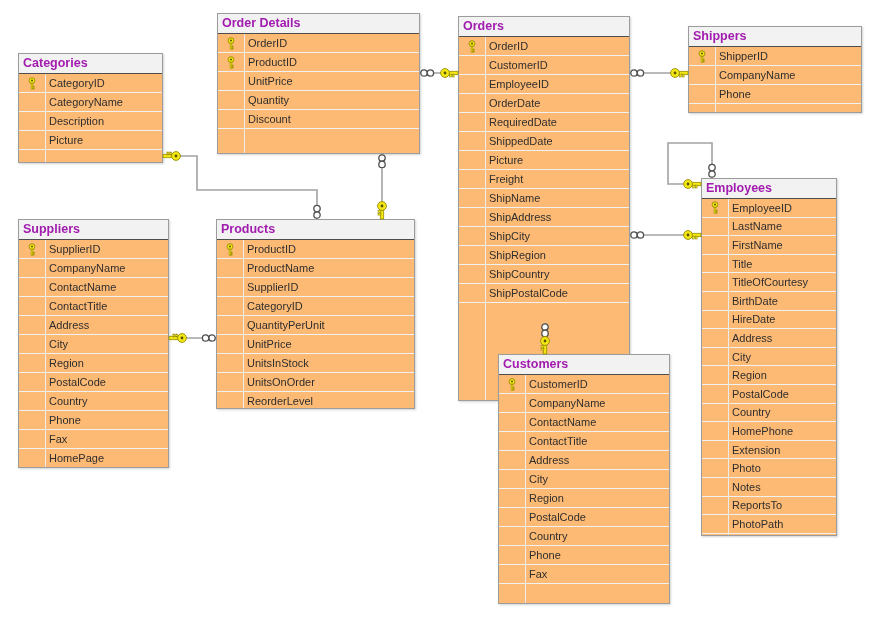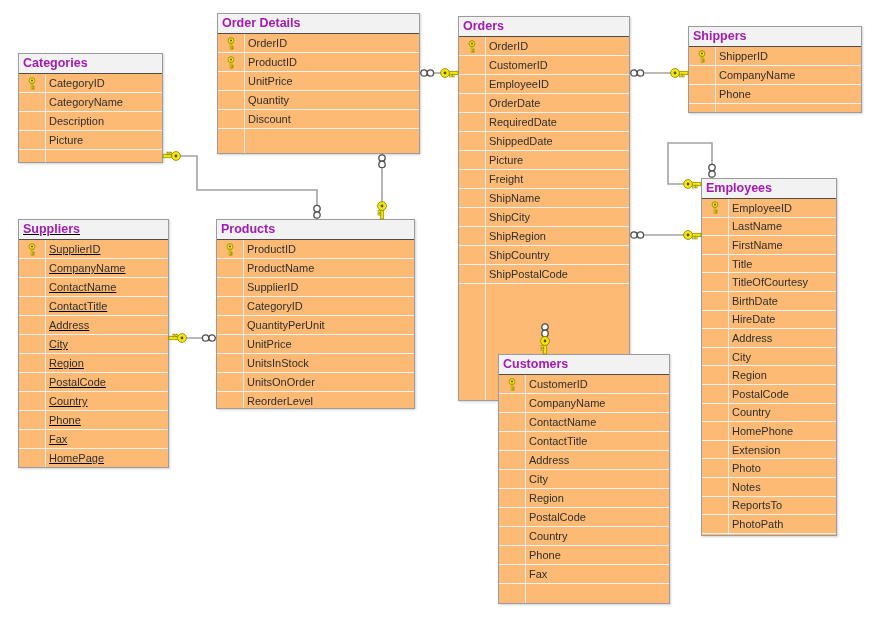--- a/index.html
+++ b/index.html
@@ -244,20 +244,24 @@
         <div class="db-row">
           <span class="key-cell"></span>
           <span class="col-name">Freight</span>
         </div>
         <div class="db-row">
           <span class="key-cell"></span>
           <span class="col-name">ShipName</span>
         </div>
         <div class="db-row">
           <span class="key-cell"></span>
+          <span class="col-name">ShipAddress</span>
+        </div>
+        <div class="db-row">
+          <span class="key-cell"></span>
           <span class="col-name">ShipCity</span>
         </div>
         <div class="db-row">
           <span class="key-cell"></span>
           <span class="col-name">ShipRegion</span>
         </div>
         <div class="db-row">
           <span class="key-cell"></span>
           <span class="col-name">ShipCountry</span>
         </div>
@@ -285,21 +289,21 @@
         <div class="db-row">
           <span class="key-cell"></span>
           <span class="col-name">CompanyName</span>
         </div>
         <div class="db-row">
           <span class="key-cell"></span>
           <span class="col-name">Phone</span>
         </div>
       </div>
   </div>
-    <div class="db-table" style="left: 18px; top: 219px; width: 151px; height: 249px; text-decoration: underline;">
+    <div class="db-table" style="left: 18px; top: 219px; width: 151px; height: 249px;">
     <div class="db-table-header">Suppliers</div>
     <div class="db-table-body">
         <div class="db-row">
           <span class="key-cell">
             <svg width="10" height="13" viewBox="0 0 10 13">
               <circle cx="5" cy="3.6" r="2.9" fill="#f3e714" stroke="#958a00" stroke-width="0.9"></circle>
               <circle cx="5" cy="3.6" r="1" fill="#5b5300"></circle>
               <rect x="4.1" y="6.2" width="1.8" height="6" fill="#f3e714" stroke="#958a00" stroke-width="0.6"></rect>
               <rect x="5.9" y="9.1" width="1.7" height="1.1" fill="#f3e714" stroke="#958a00" stroke-width="0.5"></rect>
               <rect x="5.9" y="11" width="1.7" height="1.1" fill="#f3e714" stroke="#958a00" stroke-width="0.5"></rect>

